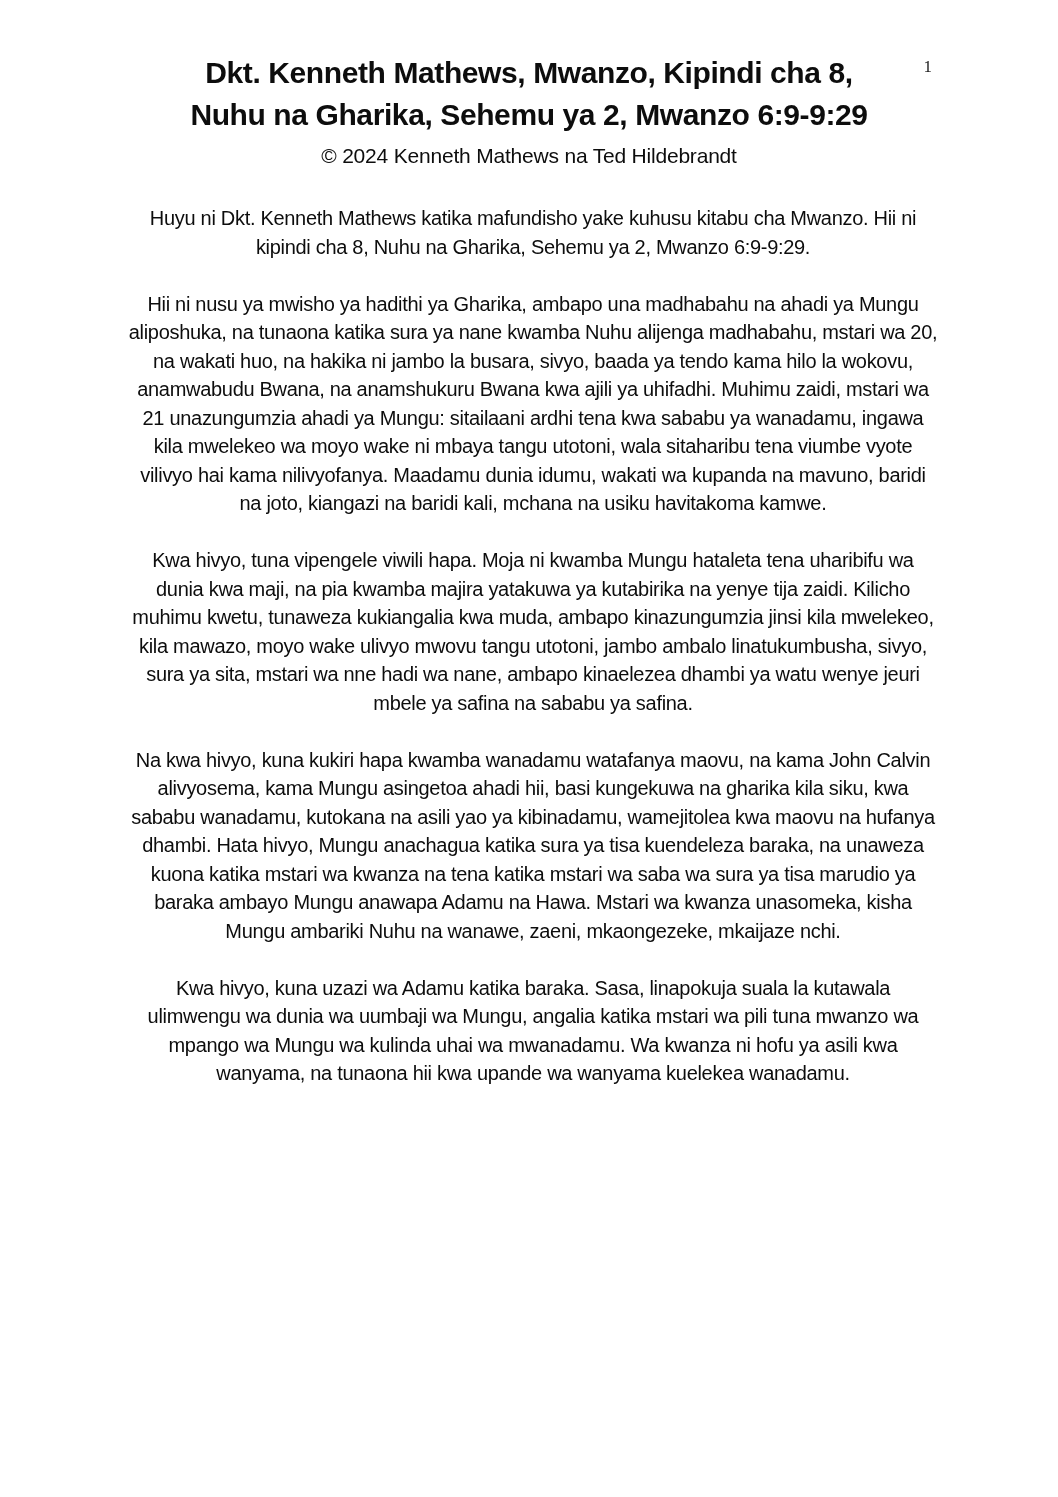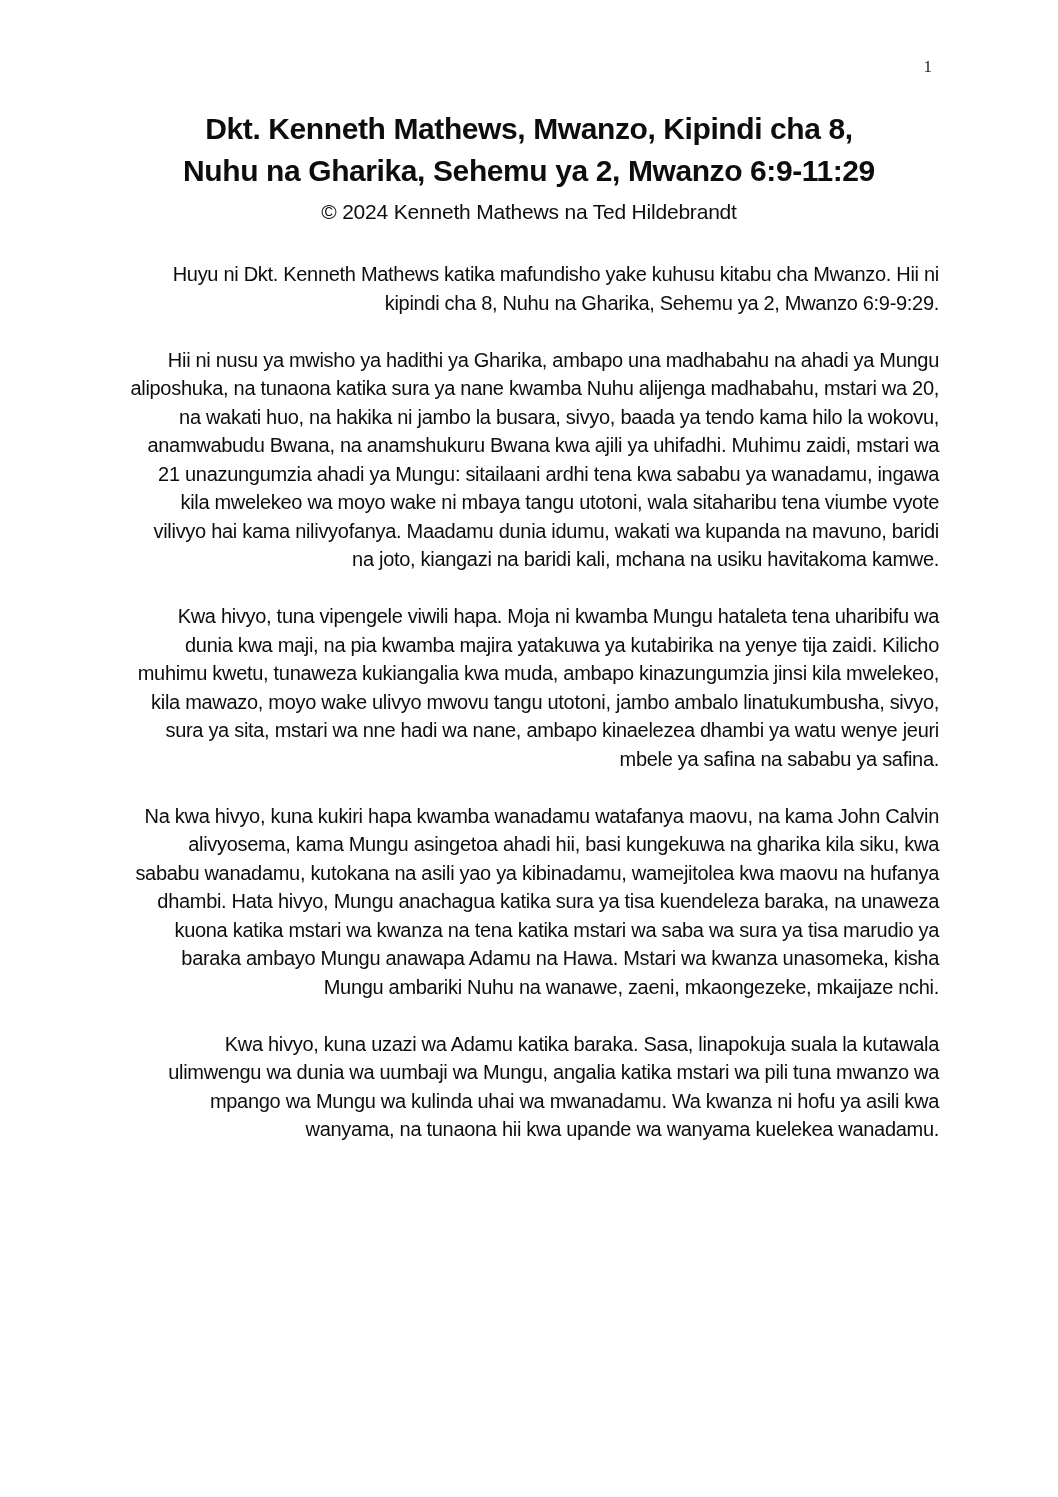--- a/index.html
+++ b/index.html
@@ -17,21 +17,21 @@
   }
   .page-number {
     position: absolute;
     top: 57px;
     right: 126px;
     font-family: "Liberation Serif", serif;
     font-size: 17px;
     color: #222222;
   }
   .doc-header {
-    padding-top: 108px;
+    padding-top: 52px;
     text-align: center;
     font-family: "Liberation Sans", sans-serif;
   }
   .doc-title {
     margin: 0;
     font-size: 30px;
     font-weight: 700;
     line-height: 42px;
     letter-spacing: -0.4px;
     color: #0d0d0d;
@@ -43,37 +43,37 @@
     letter-spacing: -0.2px;
     color: #0d0d0d;
   }
   .doc-body {
     margin: 35px 119px 0 127px;
     font-family: "Liberation Sans", sans-serif;
     font-size: 20px;
     line-height: 28.5px;
     letter-spacing: -0.3px;
     color: #0d0d0d;
-    text-align: right;
+    text-align: center;
   }
   .doc-body p {
     margin: 0 0 28.5px 0;
   }
 </style>
 </head>
 <body>
 
 <div class="page">
 
   <div class="page-number">1</div>
 
   <header class="doc-header">
     <h1 class="doc-title">
       <span>Dkt. Kenneth Mathews, Mwanzo, Kipindi cha 8,</span><br>
-      <span>Nuhu na Gharika, Sehemu ya 2, Mwanzo 6:9-11:29</span>
+      <span>Nuhu na Gharika, Sehemu ya 2, Mwanzo 6:9-9:29</span>
     </h1>
     <div class="doc-copyright">© 2024 Kenneth Mathews na Ted Hildebrandt</div>
   </header>
 
   <main class="doc-body">
     <p>Huyu ni Dkt. Kenneth Mathews katika mafundisho yake kuhusu kitabu cha Mwanzo. Hii ni kipindi cha 8, Nuhu na Gharika, Sehemu ya 2, Mwanzo 6:9-9:29.</p>
     <p>Hii ni nusu ya mwisho ya hadithi ya Gharika, ambapo una madhabahu na ahadi ya Mungu aliposhuka, na tunaona katika sura ya nane kwamba Nuhu alijenga madhabahu, mstari wa 20, na wakati huo, na hakika ni jambo la busara, sivyo, baada ya tendo kama hilo la wokovu, anamwabudu Bwana, na anamshukuru Bwana kwa ajili ya uhifadhi. Muhimu zaidi, mstari wa 21 unazungumzia ahadi ya Mungu: sitailaani ardhi tena kwa sababu ya wanadamu, ingawa kila mwelekeo wa moyo wake ni mbaya tangu utotoni, wala sitaharibu tena viumbe vyote vilivyo hai kama nilivyofanya. Maadamu dunia idumu, wakati wa kupanda na mavuno, baridi na joto, kiangazi na baridi kali, mchana na usiku havitakoma kamwe.</p>
     <p>Kwa hivyo, tuna vipengele viwili hapa. Moja ni kwamba Mungu hataleta tena uharibifu wa dunia kwa maji, na pia kwamba majira yatakuwa ya kutabirika na yenye tija zaidi. Kilicho muhimu kwetu, tunaweza kukiangalia kwa muda, ambapo kinazungumzia jinsi kila mwelekeo, kila mawazo, moyo wake ulivyo mwovu tangu utotoni, jambo ambalo linatukumbusha, sivyo, sura ya sita, mstari wa nne hadi wa nane, ambapo kinaelezea dhambi ya watu wenye jeuri mbele ya safina na sababu ya safina.</p>
     <p>Na kwa hivyo, kuna kukiri hapa kwamba wanadamu watafanya maovu, na kama John Calvin alivyosema, kama Mungu asingetoa ahadi hii, basi kungekuwa na gharika kila siku, kwa sababu wanadamu, kutokana na asili yao ya kibinadamu, wamejitolea kwa maovu na hufanya dhambi. Hata hivyo, Mungu anachagua katika sura ya tisa kuendeleza baraka, na unaweza kuona katika mstari wa kwanza na tena katika mstari wa saba wa sura ya tisa marudio ya baraka ambayo Mungu anawapa Adamu na Hawa. Mstari wa kwanza unasomeka, kisha Mungu ambariki Nuhu na wanawe, zaeni, mkaongezeke, mkaijaze nchi.</p>
     <p>Kwa hivyo, kuna uzazi wa Adamu katika baraka. Sasa, linapokuja suala la kutawala ulimwengu wa dunia wa uumbaji wa Mungu, angalia katika mstari wa pili tuna mwanzo wa mpango wa Mungu wa kulinda uhai wa mwanadamu. Wa kwanza ni hofu ya asili kwa wanyama, na tunaona hii kwa upande wa wanyama kuelekea wanadamu.</p>

